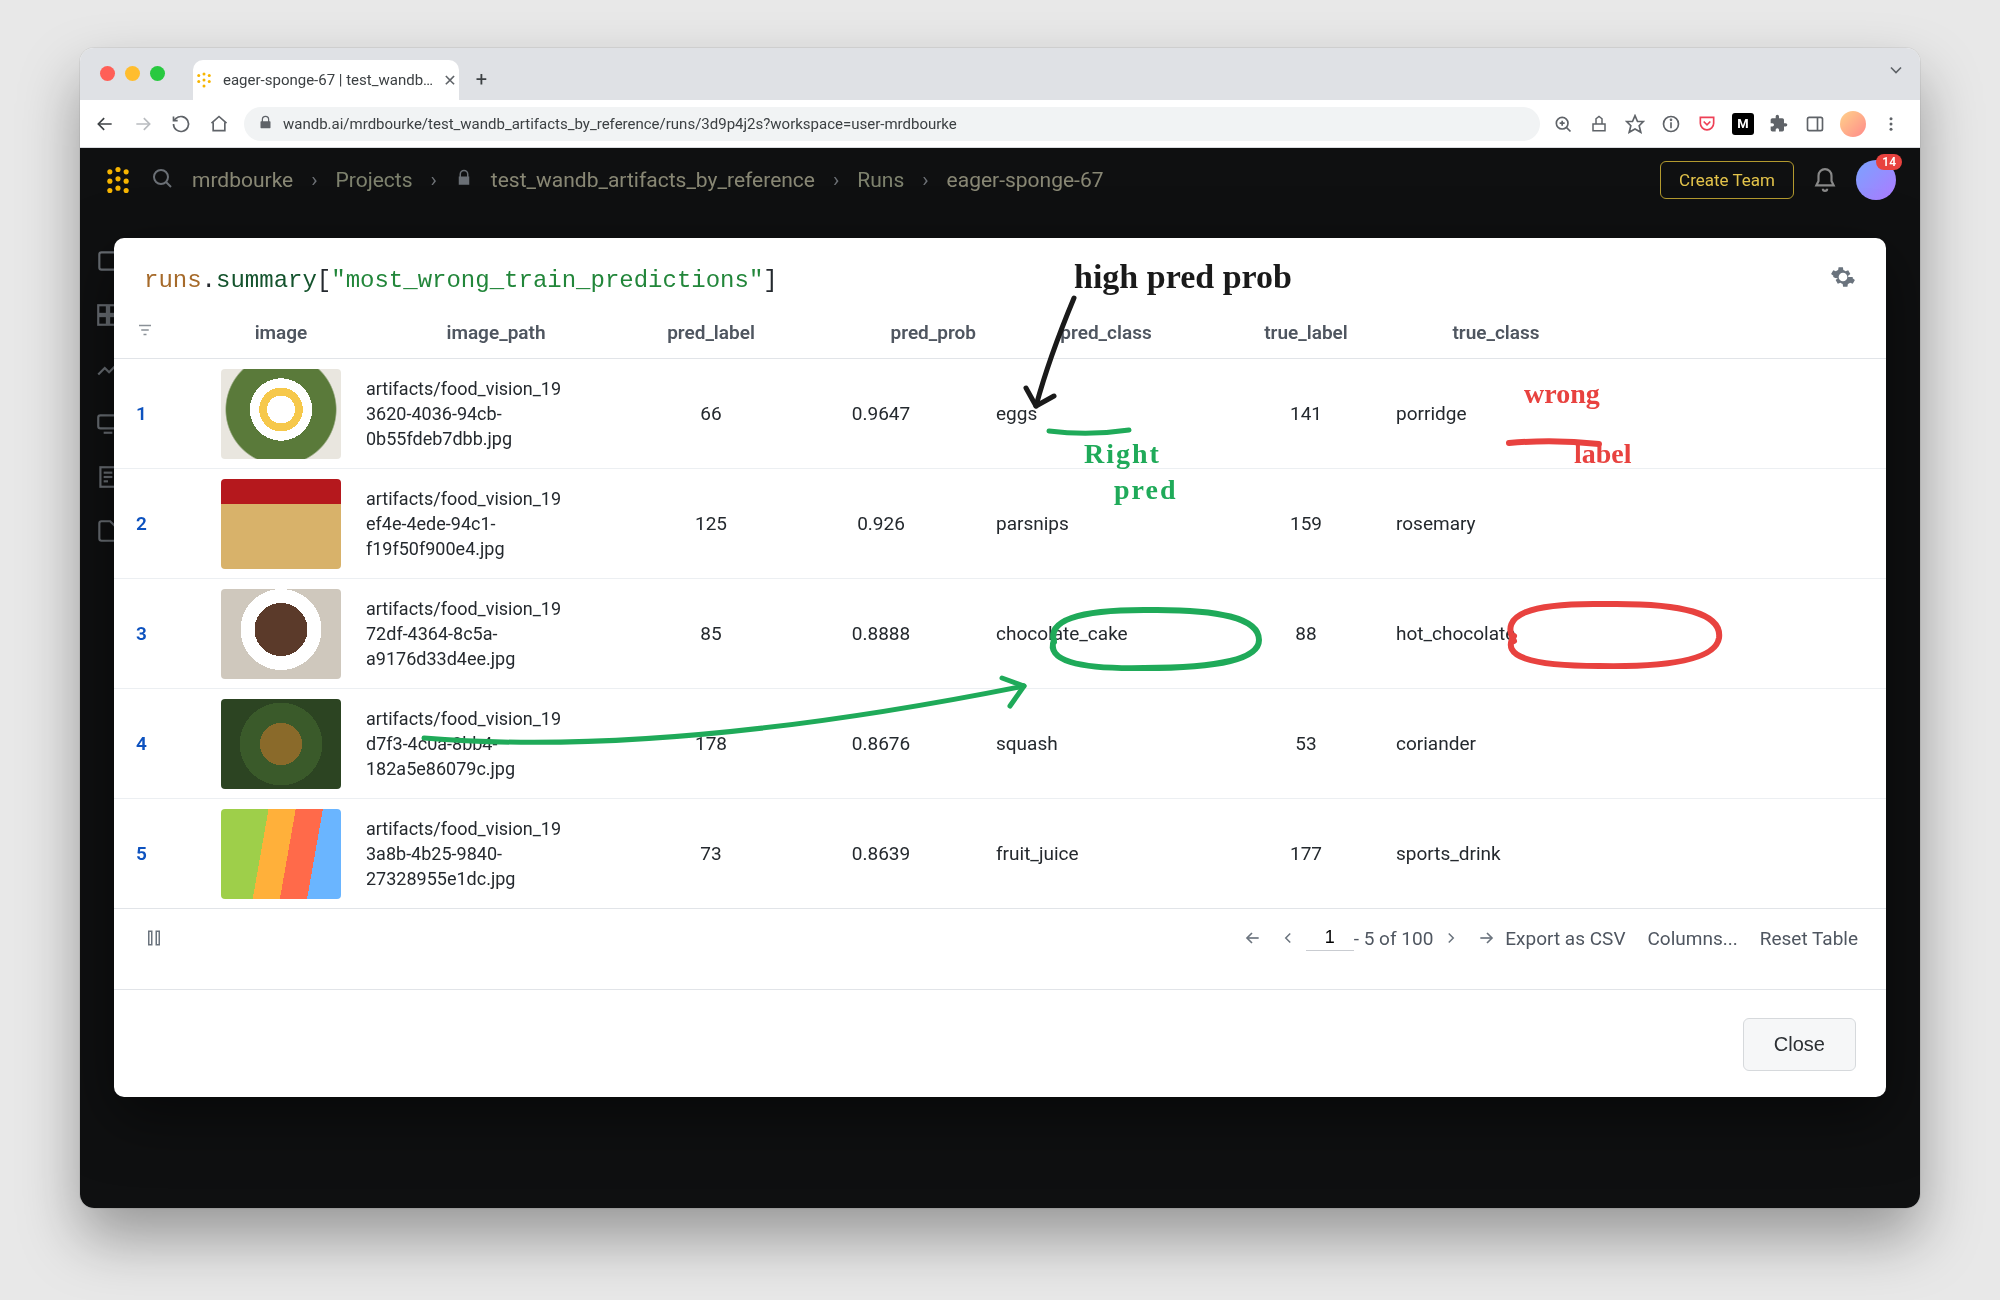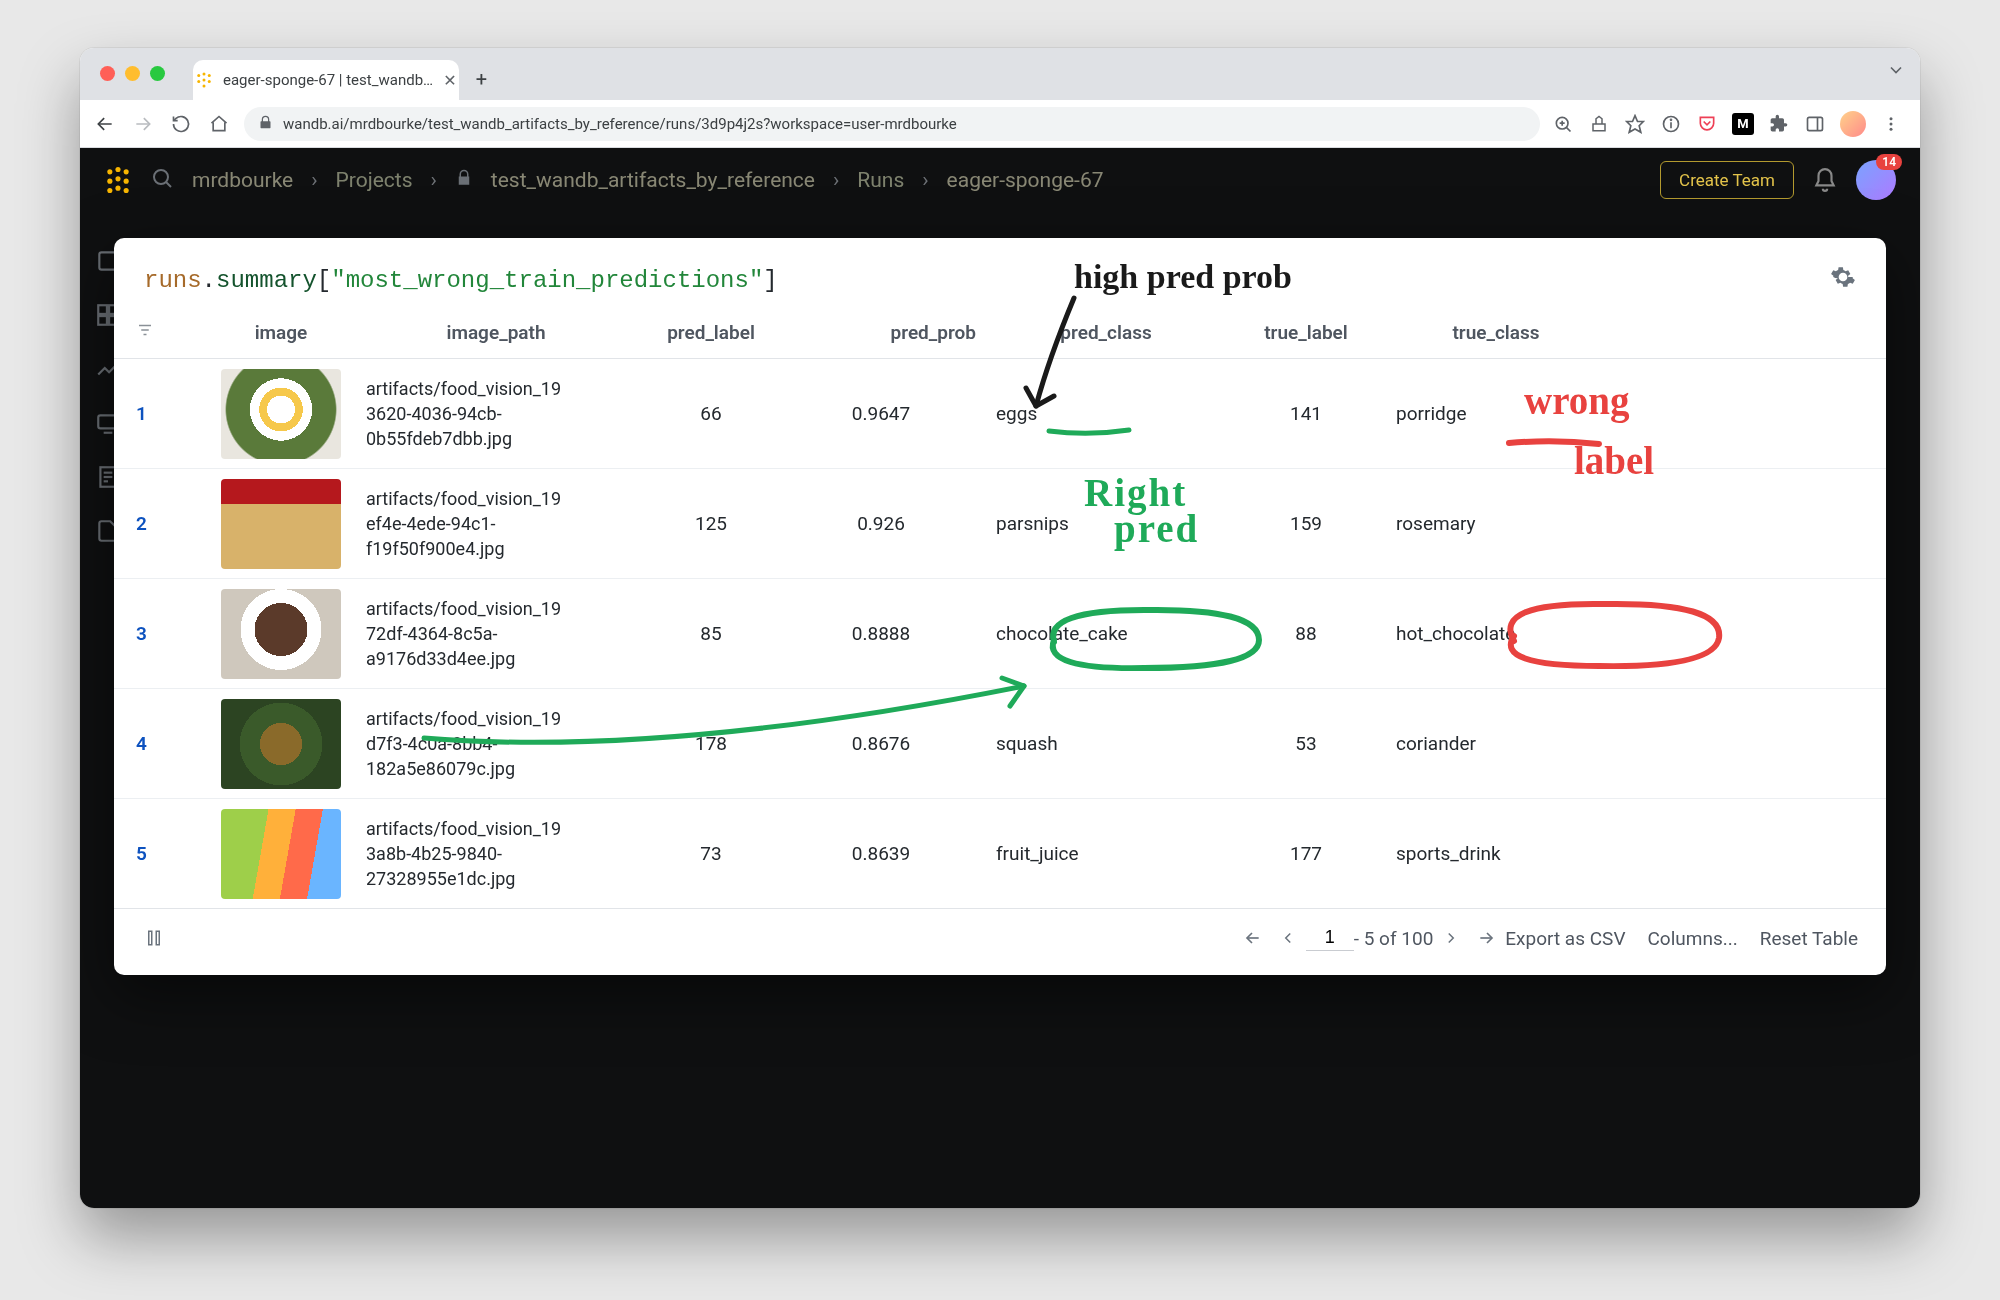--- a/index.html
+++ b/index.html
@@ -179,24 +179,24 @@
   
   .thumb.t1{background:radial-gradient(circle at 50% 45%, #fff 0 18%, #f6c84b 18% 28%, #fff 28% 40%, #5a7a3a 40% 70%, #e9e6df 72% 100%);}
   .thumb.t2{background:linear-gradient(#b5181d 0 28%, #d8b26a 28% 100%);}
   .thumb.t3{background:radial-gradient(circle at 50% 45%, #5b3a2a 0 34%, #fff 34% 52%, #cfc8bd 52% 100%);}
   .thumb.t4{background:radial-gradient(circle at 50% 50%, #8a6a2a 0 28%, #3a5a2a 28% 55%, #2c4422 55% 100%);}
   .thumb.t5{background:linear-gradient(100deg,#9ecf4a 0 35%, #ffb03a 35% 55%, #ff6a4a 55% 75%, #6ab5ff 75% 100%);}
 
   
   .anno{position:absolute;pointer-events:none;font-family:"Bradley Hand","Comic Sans MS",cursive;font-weight:700;}
   .anno.black{color:#1a1a1a;}
-  .anno.green{color:#1faa59;margin-top:32px;}
+  .anno.green{color:#1faa59;}
   .anno.red{color:#e8423f;}
   .a-title{font-size:34px;}
-  .a-sub{font-size:39px;}
+  .a-sub{font-size:28px;}
   svg.annosvg{position:absolute;pointer-events:none;}
 </style>
 </head>
 <body>
 
 <div class="frame">
 
   <div class="tabbar">
     <div class="traffic">
       <div class="tl red"></div>
@@ -535,20 +535,23 @@
               <polyline points="12 6 18 12 12 18"></polyline>
             </svg>
           </span>
         <div class="right">
           <span class="plink">Export as CSV</span>
           <span class="plink">Columns...</span>
           <span class="plink">Reset Table</span>
         </div>
       </div>
 
+      <div class="dialog-footer">
+        <button class="close-btn">Close</button>
+      </div>
 
       <span class="anno black a-title" style="left:960px;top:20px;">high pred prob</span>
       <svg class="annosvg" style="left:900px;top:50px;" width="90" height="140">
         <path d="M60 10 Q 35 70 22 118" fill="none" stroke="#1a1a1a" stroke-width="5" stroke-linecap="round"></path>
         <path d="M22 118 L12 100 M22 118 L40 108" fill="none" stroke="#1a1a1a" stroke-width="5" stroke-linecap="round"></path>
       </svg>
 
       <span class="anno green a-sub" style="left:970px;top:200px;letter-spacing:2px;">Right</span>
       <span class="anno green a-sub" style="left:1000px;top:236px;letter-spacing:2px;">pred</span>
 

